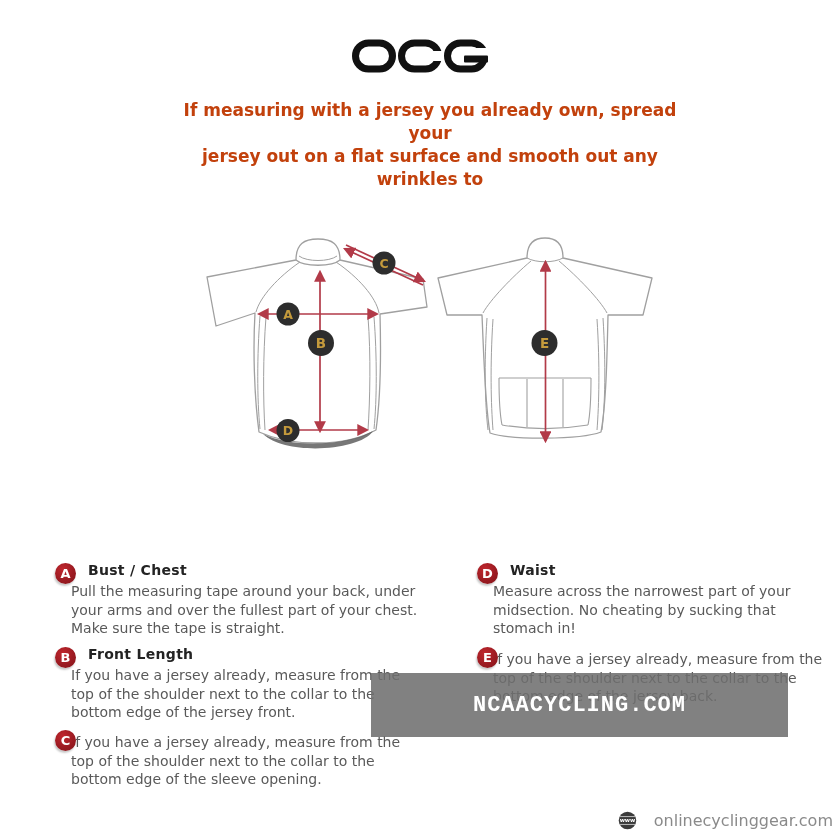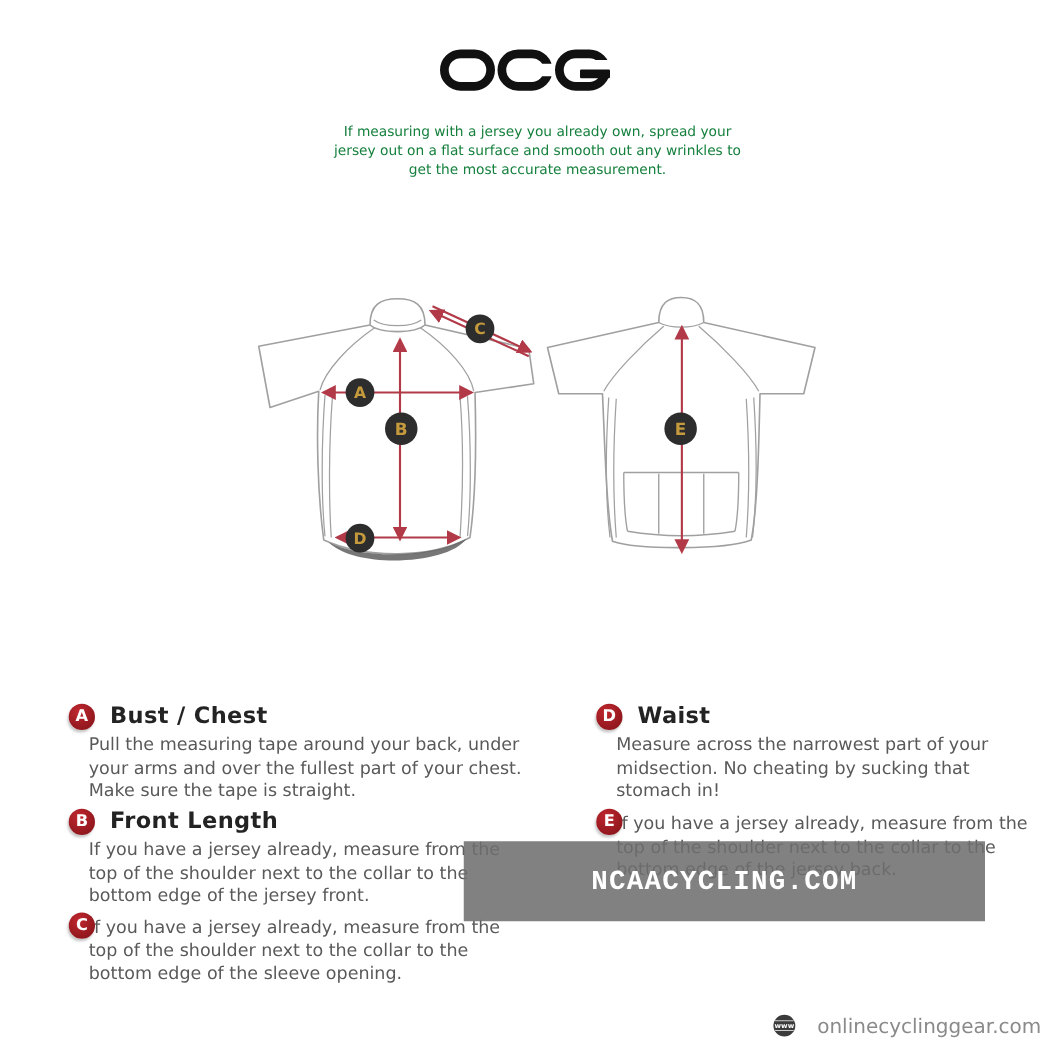--- a/index.html
+++ b/index.html
@@ -4,37 +4,37 @@
 <style>
   html,body{margin:0;padding:0;background:#fff;}
   .page{
     position:relative;width:837px;height:837px;background:#ffffff;overflow:hidden;
     font-family:"DejaVu Sans","Liberation Sans",sans-serif;
   }
   
   .logo{position:absolute;left:352px;top:39px;width:136px;height:34px;}
   
   .intro{position:absolute;left:170px;top:99px;width:520px;text-align:center;
-         font-size:11px;line-height:1.35;color:#15803d;}
+         font-size:17px;line-height:1.35;color:#c2410c;font-weight:bold;}
   
   .diagram{position:absolute;left:180px;top:215px;width:520px;height:260px;}
   
   .m-row{position:absolute;}
   #row-a{left:55px;top:562px;width:375px;}
   #row-b{left:55px;top:646px;width:375px;}
   #row-c{left:55px;top:729px;width:375px;}
   #row-d{left:477px;top:562px;width:352px;}
   #row-e{left:477px;top:646px;width:352px;}
   .badge{
     position:absolute;left:0;top:1px;width:21px;height:21px;border-radius:50%;
     background:radial-gradient(circle at 38% 30%, #c0272e 0%, #9c1b22 55%, #831419 100%);
     color:#fff;font-size:13px;font-weight:bold;text-align:center;line-height:21px;
     box-shadow:-1px 2px 2px rgba(0,0,0,0.22);
   }
-  .m-title{margin-left:33px;font-size:18px;font-weight:bold;color:#232323;letter-spacing:.3px;}
+  .m-title{margin-left:33px;font-size:14px;font-weight:bold;color:#232323;letter-spacing:.3px;}
   .m-desc{margin-left:16px;margin-top:4px;font-size:14px;color:#595959;line-height:1.33;}
   #row-a .m-desc,#row-b .m-desc,#row-c .m-desc{width:348px;}
   #row-d .m-desc,#row-e .m-desc{width:330px;}
   
   .watermark{
     position:absolute;left:371px;top:673px;width:417px;height:64px;z-index:6;
     background:rgba(110,110,110,0.87);
     display:flex;align-items:center;justify-content:center;
   }
   .watermark span{color:#fff;font-size:22px;font-weight:bold;letter-spacing:1px;white-space:nowrap;font-family:Liberation Mono, monospace;}
@@ -57,21 +57,20 @@
       <rect x="80" y="12" width="13" height="10" fill="#fff"></rect>
       <rect x="95.5" y="4" width="37" height="26" rx="13" fill="none" stroke="#111" stroke-width="7"></rect>
       <rect x="124" y="9" width="12" height="8.5" fill="#fff"></rect>
       <rect x="112" y="16.5" width="24" height="7" rx="1" fill="#111"></rect>
     </svg>
   </div>
 
   <div class="intro">
     <div>If measuring with a jersey you already own, spread your</div>
     <div>jersey out on a flat surface and smooth out any wrinkles to</div>
-    <div>get the most accurate measurement.</div>
   </div>
 
   <svg class="diagram" viewBox="0 0 520 260">
     <defs>
       <marker id="ah" viewBox="0 0 8 8" refX="6.5" refY="4" markerWidth="7" markerHeight="7" orient="auto-start-reverse">
         <path d="M0,0 L8,4 L0,8 z" fill="#b23a48"></path>
       </marker>
     </defs>
 
     <g fill="#ffffff" stroke="#a0a0a0" stroke-width="1.3" stroke-linejoin="round">

